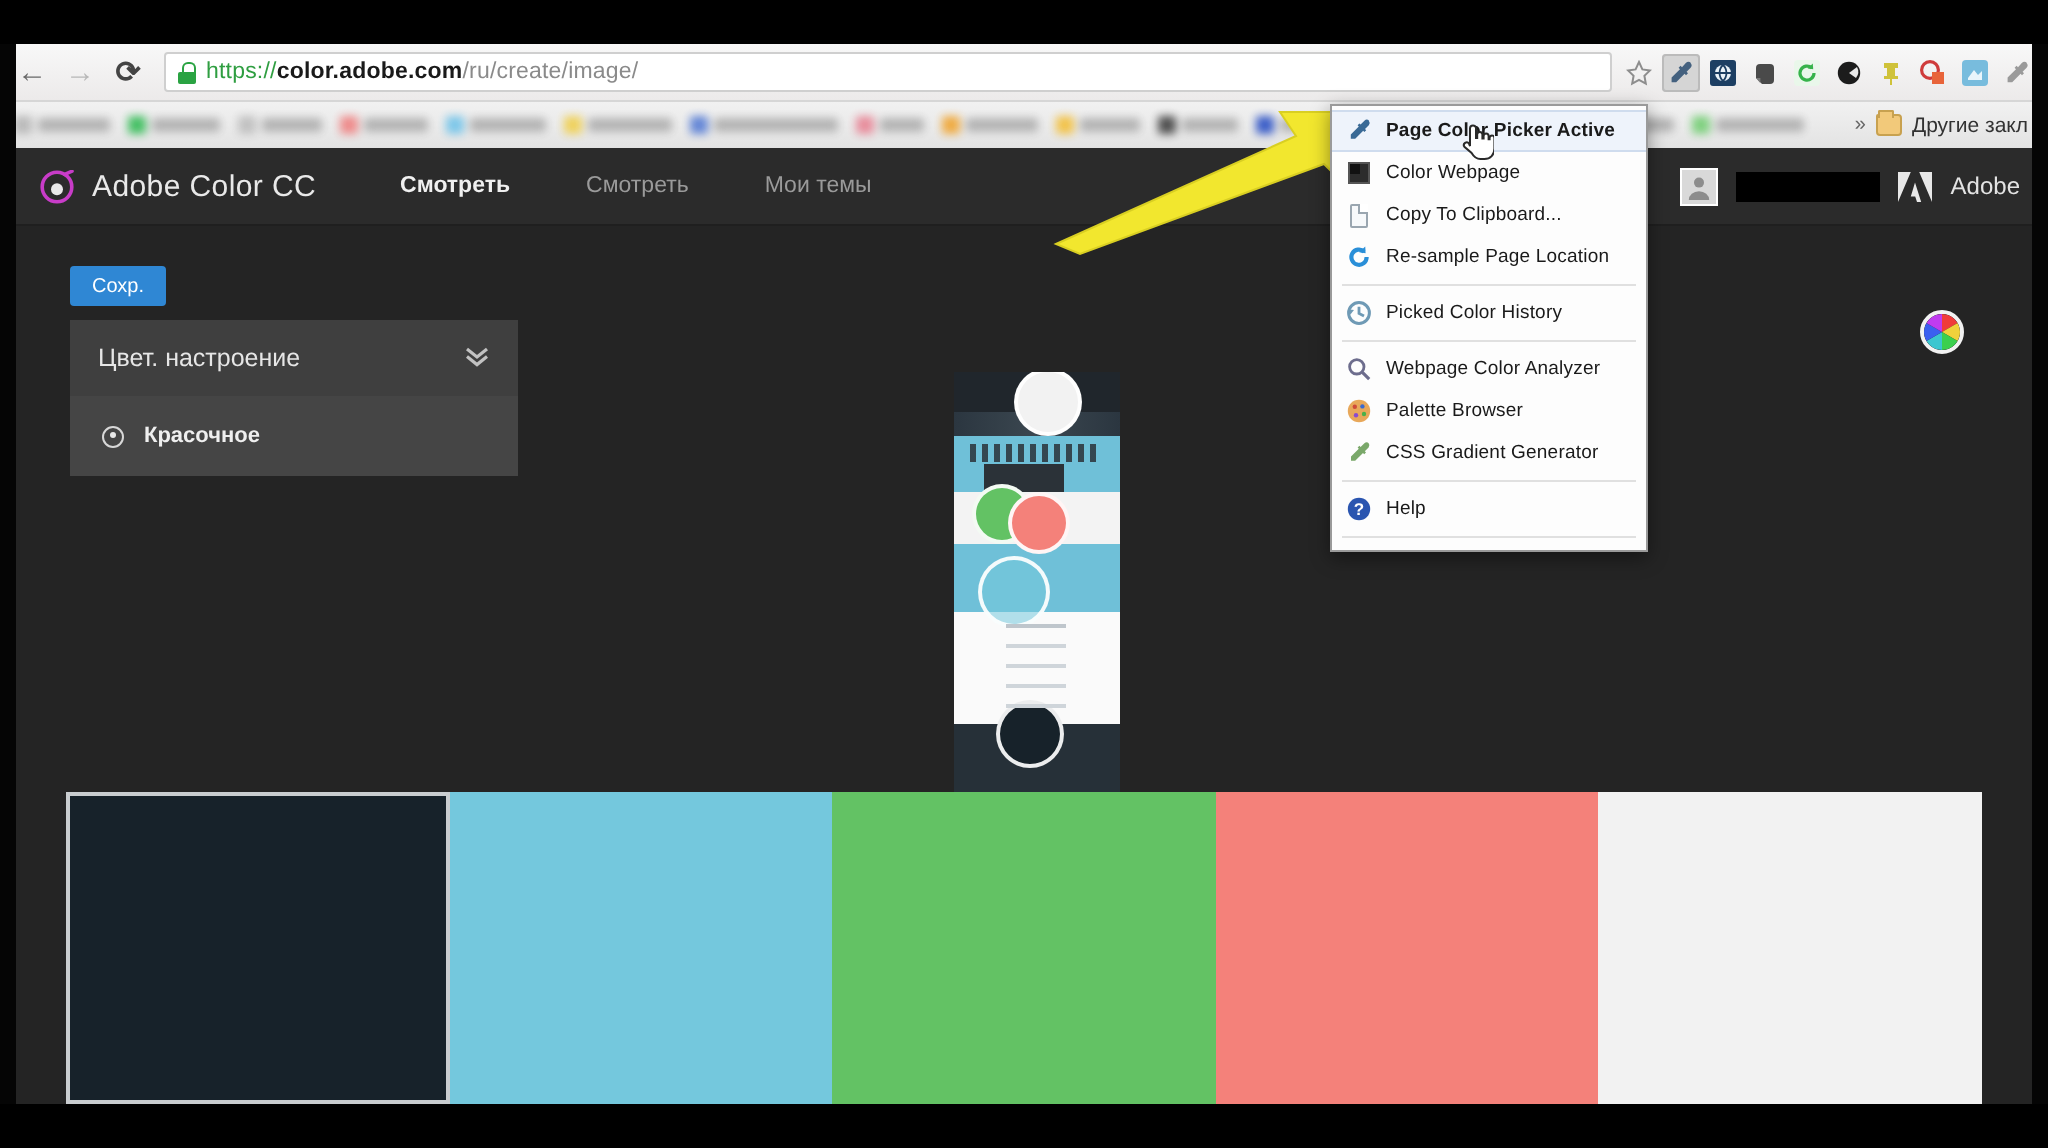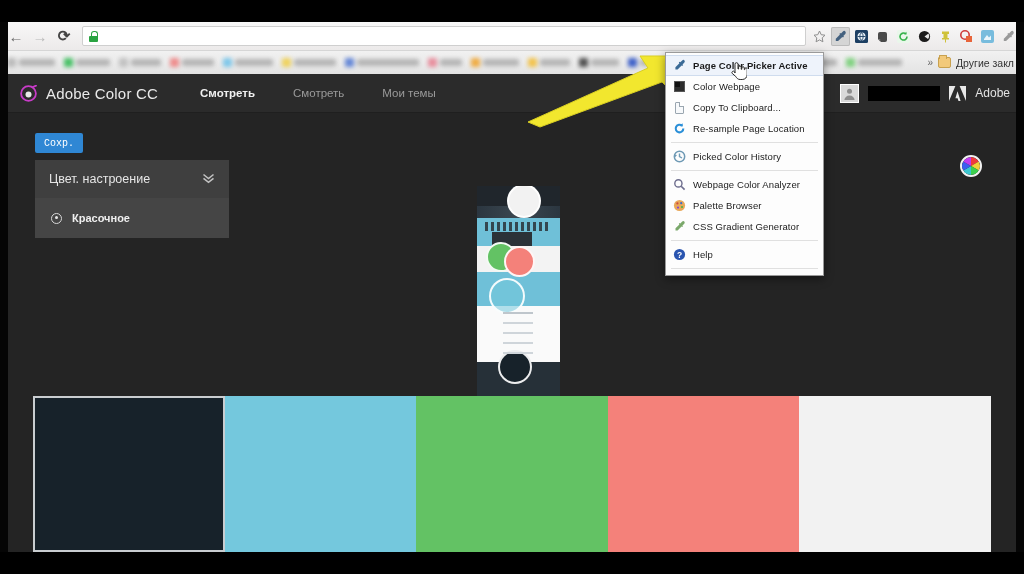--- a/index.html
+++ b/index.html
@@ -107,24 +107,24 @@
             display:flex; align-items:center; justify-content:center; }
   .avatar svg { display:block; }
   .user-redact { width:72px; height:15px; background:#000; }
   .adobe-logo { width:17px; height:15px; }
   .adobe-word { font-size:12px; color:#e3e3e3; white-space:nowrap; }
 
   .canvas { position:absolute; left:0; top:39px; width:1008px; height:439px; background:#242424; }
 
   .save-btn { position:absolute; left:27px; top:20px; width:48px; height:20px;
               background:#2f87d4; border-radius:2px; display:flex; align-items:center;
-              justify-content:center;font-family:Liberation Mono, monospace; }
+              justify-content:center; }
   .save-btn span { font-size:10px; color:#fff; }
 
-  .panel { position:absolute; left:27px; top:47px; width:194px; background:#3a3a3a; }
+  .panel { position:absolute; left:27px; top:47px; width:224px; background:#3a3a3a; }
   .panel-head { height:38px; background:#3f3f3f; display:flex; align-items:center;
                 justify-content:space-between; padding:0 14px; }
   .panel-head .t { font-size:12.5px; color:#e6e6e6; }
   .chev { font-size:12px; color:#b9b9b9; line-height:1; }
   .panel-body { height:40px; display:flex; align-items:center; gap:10px; padding:0 16px; background:#454545; }
   .radio { width:11px; height:11px; border-radius:50%; border:1.5px solid #d8d8d8; position:relative; flex:none; }
   .radio::after { content:""; position:absolute; left:2.5px; top:2.5px; width:3px; height:3px;
                   border-radius:50%; background:#e8e8e8; }
   .panel-body .t { font-size:11px; color:#efefef; font-weight:bold; }
 
@@ -152,20 +152,23 @@
 
   <div class="browser">
 
     <div class="nav-row">
       <div class="nav-btn">←</div>
       <div class="nav-btn disabled">→</div>
       <div class="nav-btn reload">⟳</div>
 
       <div class="omnibox">
         <span class="lock"></span>
+        <span class="url">
+          <span class="scheme">https://</span><span class="host">color.adobe.com</span><span class="path">/ru/create/image/</span>
+        </span>
       </div>
 
       <div class="tb-icons" id="toolbar-icons">
           <div class="tb-ic">
             <svg width="13" height="13" viewBox="0 0 13 13">
               <path d="M6.5 1 L8.2 4.7 L12 5.2 L9.2 7.9 L9.9 11.8 L6.5 9.9 L3.1 11.8 L3.8 7.9 L1 5.2 L4.8 4.7 Z" fill="none" stroke="#8d8d8d" stroke-width="1"></path>
             </svg>
           </div>
           <div class="tb-ic active">
             <svg width="13" height="13" viewBox="0 0 13 13">

